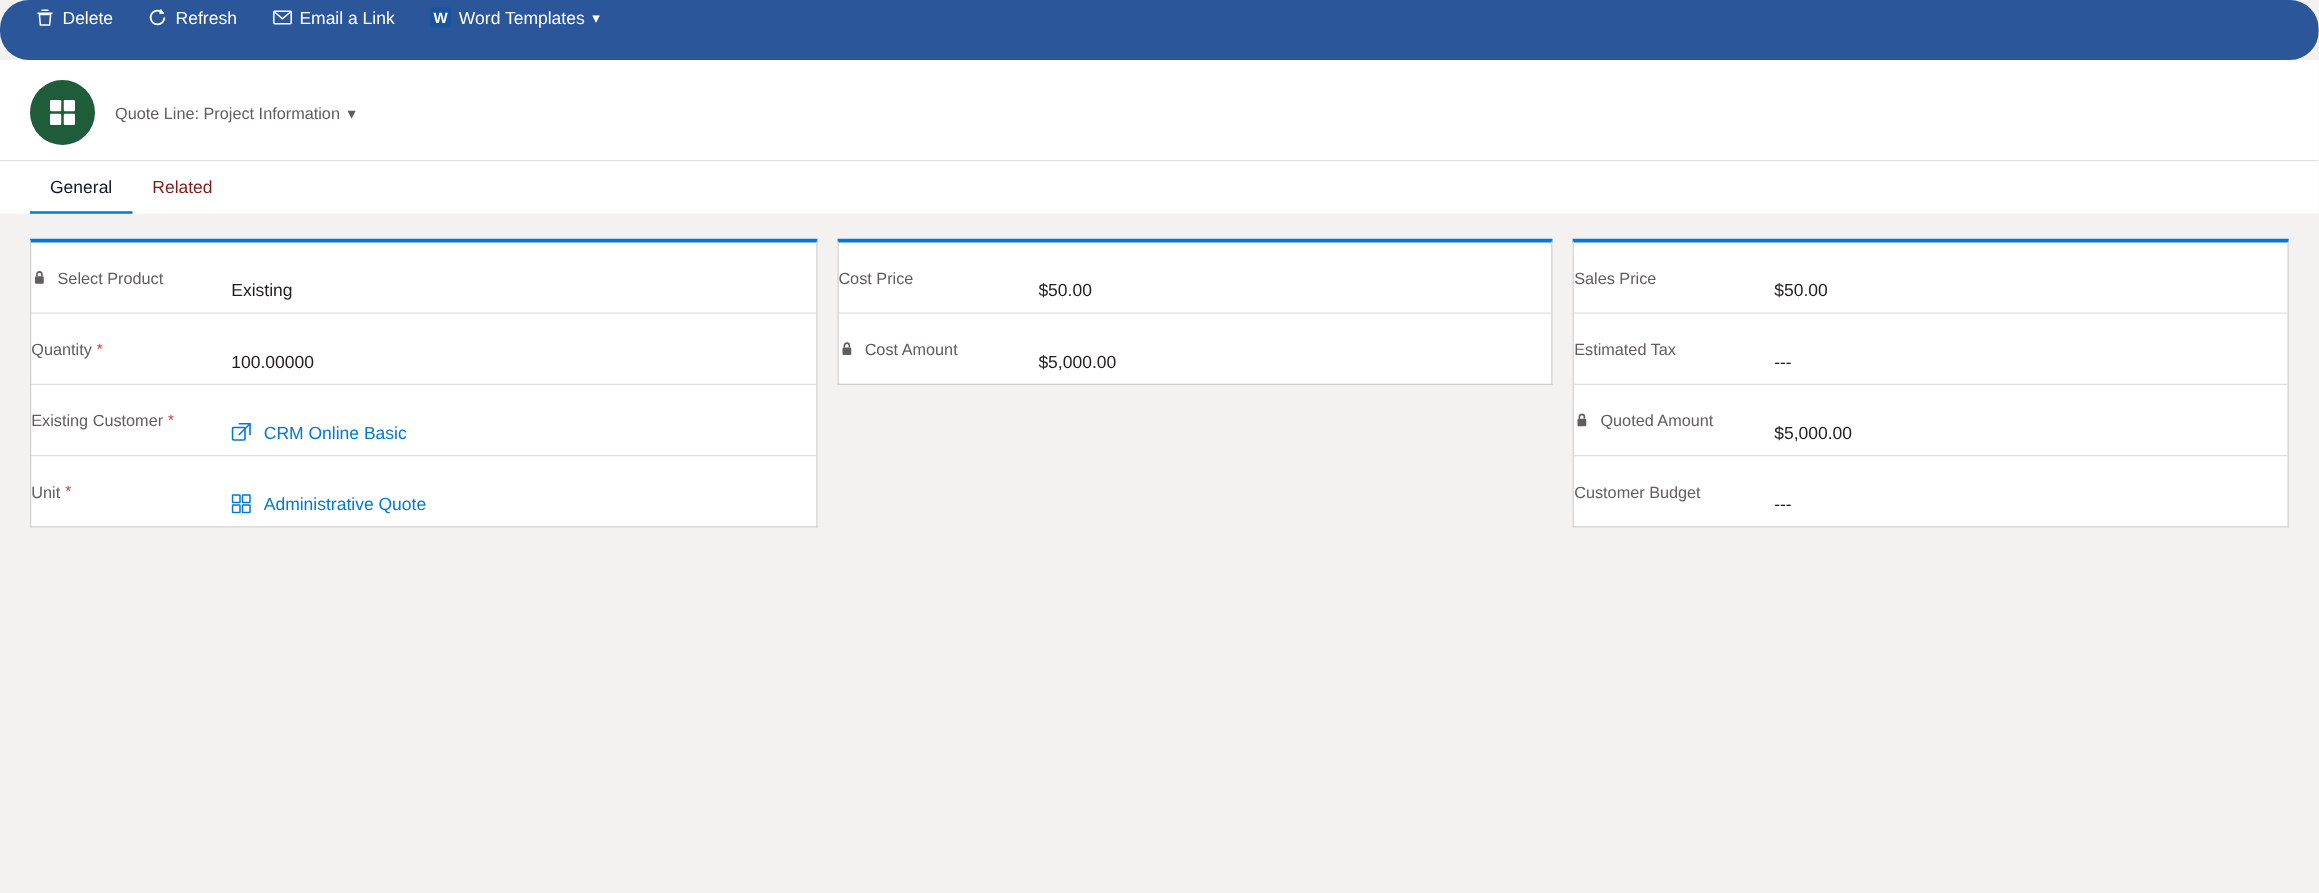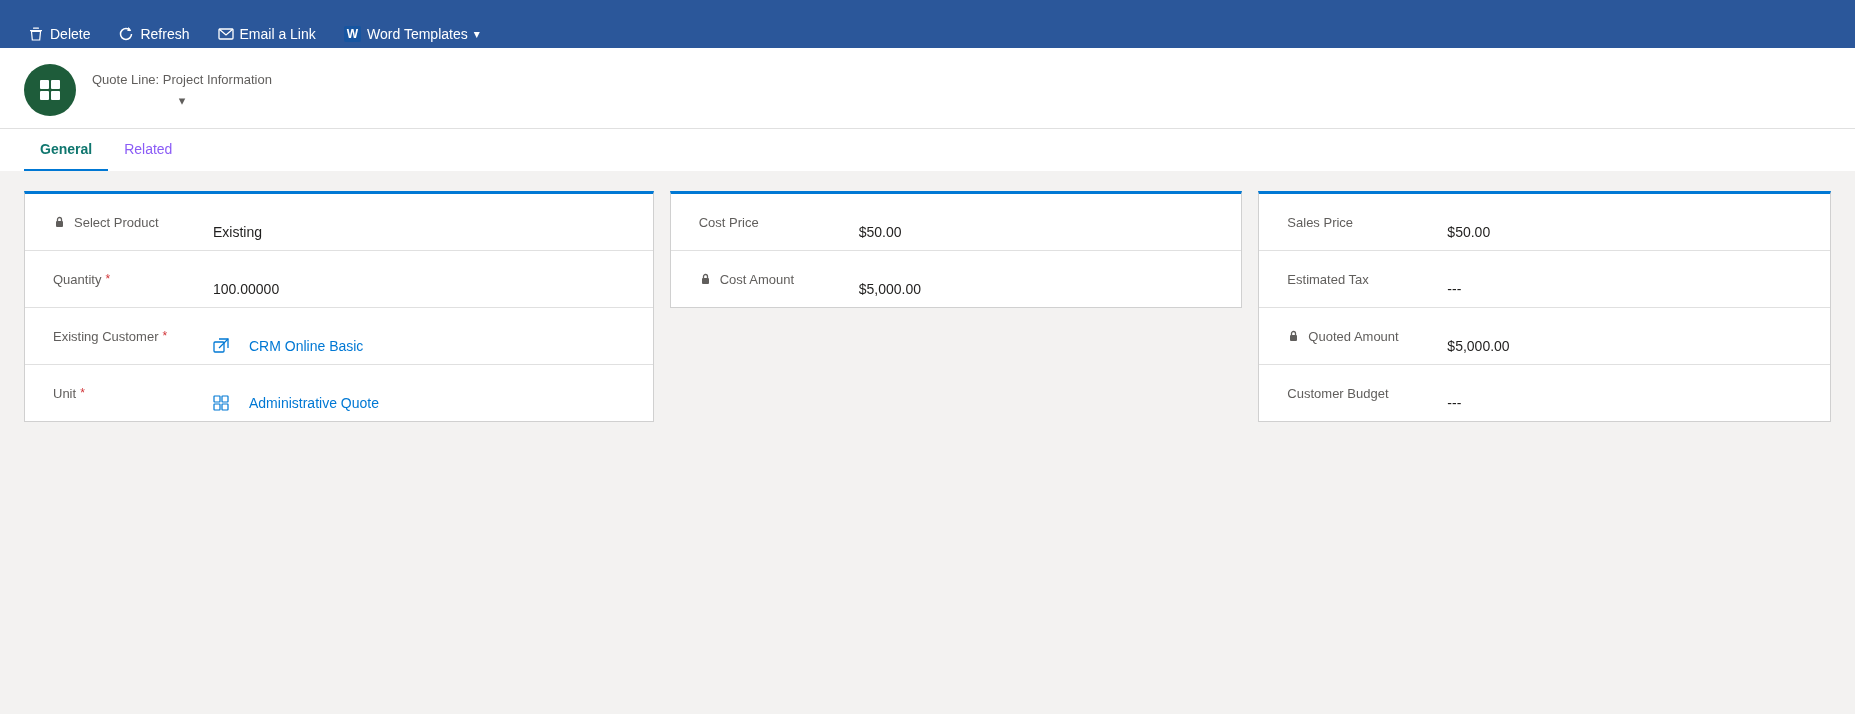--- a/index.html
+++ b/index.html
@@ -2,24 +2,25 @@
 <html><head>
   <meta charset="utf-8">
   <style>
     * { box-sizing: border-box; margin: 0; padding: 0; }
     body { font-family: 'Segoe UI', sans-serif; font-size: 14px; background: #f3f2f1; color: #333; }
 
     
     .toolbar {
       background: #2b579a;
       display: flex;
-      align-items: flex-end;
+      align-items: flex-start;
       height: 48px;
       padding: 0 16px;
       gap: 4px;
+      border-radius: 23px;
     }
     .toolbar-btn {
       display: flex;
       align-items: center;
       gap: 6px;
       color: #fff;
       padding: 6px 12px;
       border-radius: 2px;
       cursor: pointer;
       font-size: 14px;
@@ -57,21 +58,20 @@
       flex-shrink: 0;
     }
     .header-text {}
     .breadcrumb {
       font-size: 13px;
       color: #605e5c;
       display: flex;
       align-items: center;
       gap: 6px;
       cursor: pointer;
-      flex-direction: column;
     }
     .breadcrumb span { color: #605e5c; }
     .page-title {
       font-size: 22px;
       font-weight: 600;
       color: #201f1e;
       margin-top: 2px;
     }
 
     
@@ -80,27 +80,27 @@
       padding: 0 24px;
     }
     .tabs {
       display: flex;
       gap: 0;
     }
     .tab {
       padding: 12px 16px;
       font-size: 14px;
       cursor: pointer;
-      color: #8b5cf6;
+      color: #7f1d1d;
       border-bottom: 2px solid transparent;
     }
     .tab.active {
-      color: #0f766e;
+      color: #0f172a;
       border-bottom: 2px solid #0078d4;
-      font-weight: 700;
+      font-weight: 400;
     }
 
     
     .main-content {
       background: #f3f2f1;
       padding: 20px 24px;
       min-height: calc(714px - 48px - 80px - 48px);
     }
 
     .cards-row {
@@ -113,21 +113,21 @@
       background: #fff;
       border: 1px solid #d0d0d0;
       border-top: 3px solid #0078d4;
       padding: 0;
       flex: 1;
     }
 
     .form-row {
       display: flex;
       align-items: center;
-      padding: 10px 28px;
+      padding: 10px 0;
       border-bottom: 1px solid #e0e0e0;
       min-height: 44px;
     }
     .form-row:last-child {
       border-bottom: none;
     }
 
     .field-label {
       width: 160px;
       flex-shrink: 0;
@@ -146,21 +146,21 @@
       font-size: 14px;
       color: #201f1e;
       font-weight: 500;
       margin-top: 20px;
     }
     .field-link {
       color: #0078d4;
       cursor: pointer;
       display: flex;
       align-items: center;
-      gap: 20px;
+      gap: 10px;
     }
 
     
     .lock-svg {
       display: inline-block;
       vertical-align: middle;
       margin-right: 4px;
     }
   </style>
 </head>

